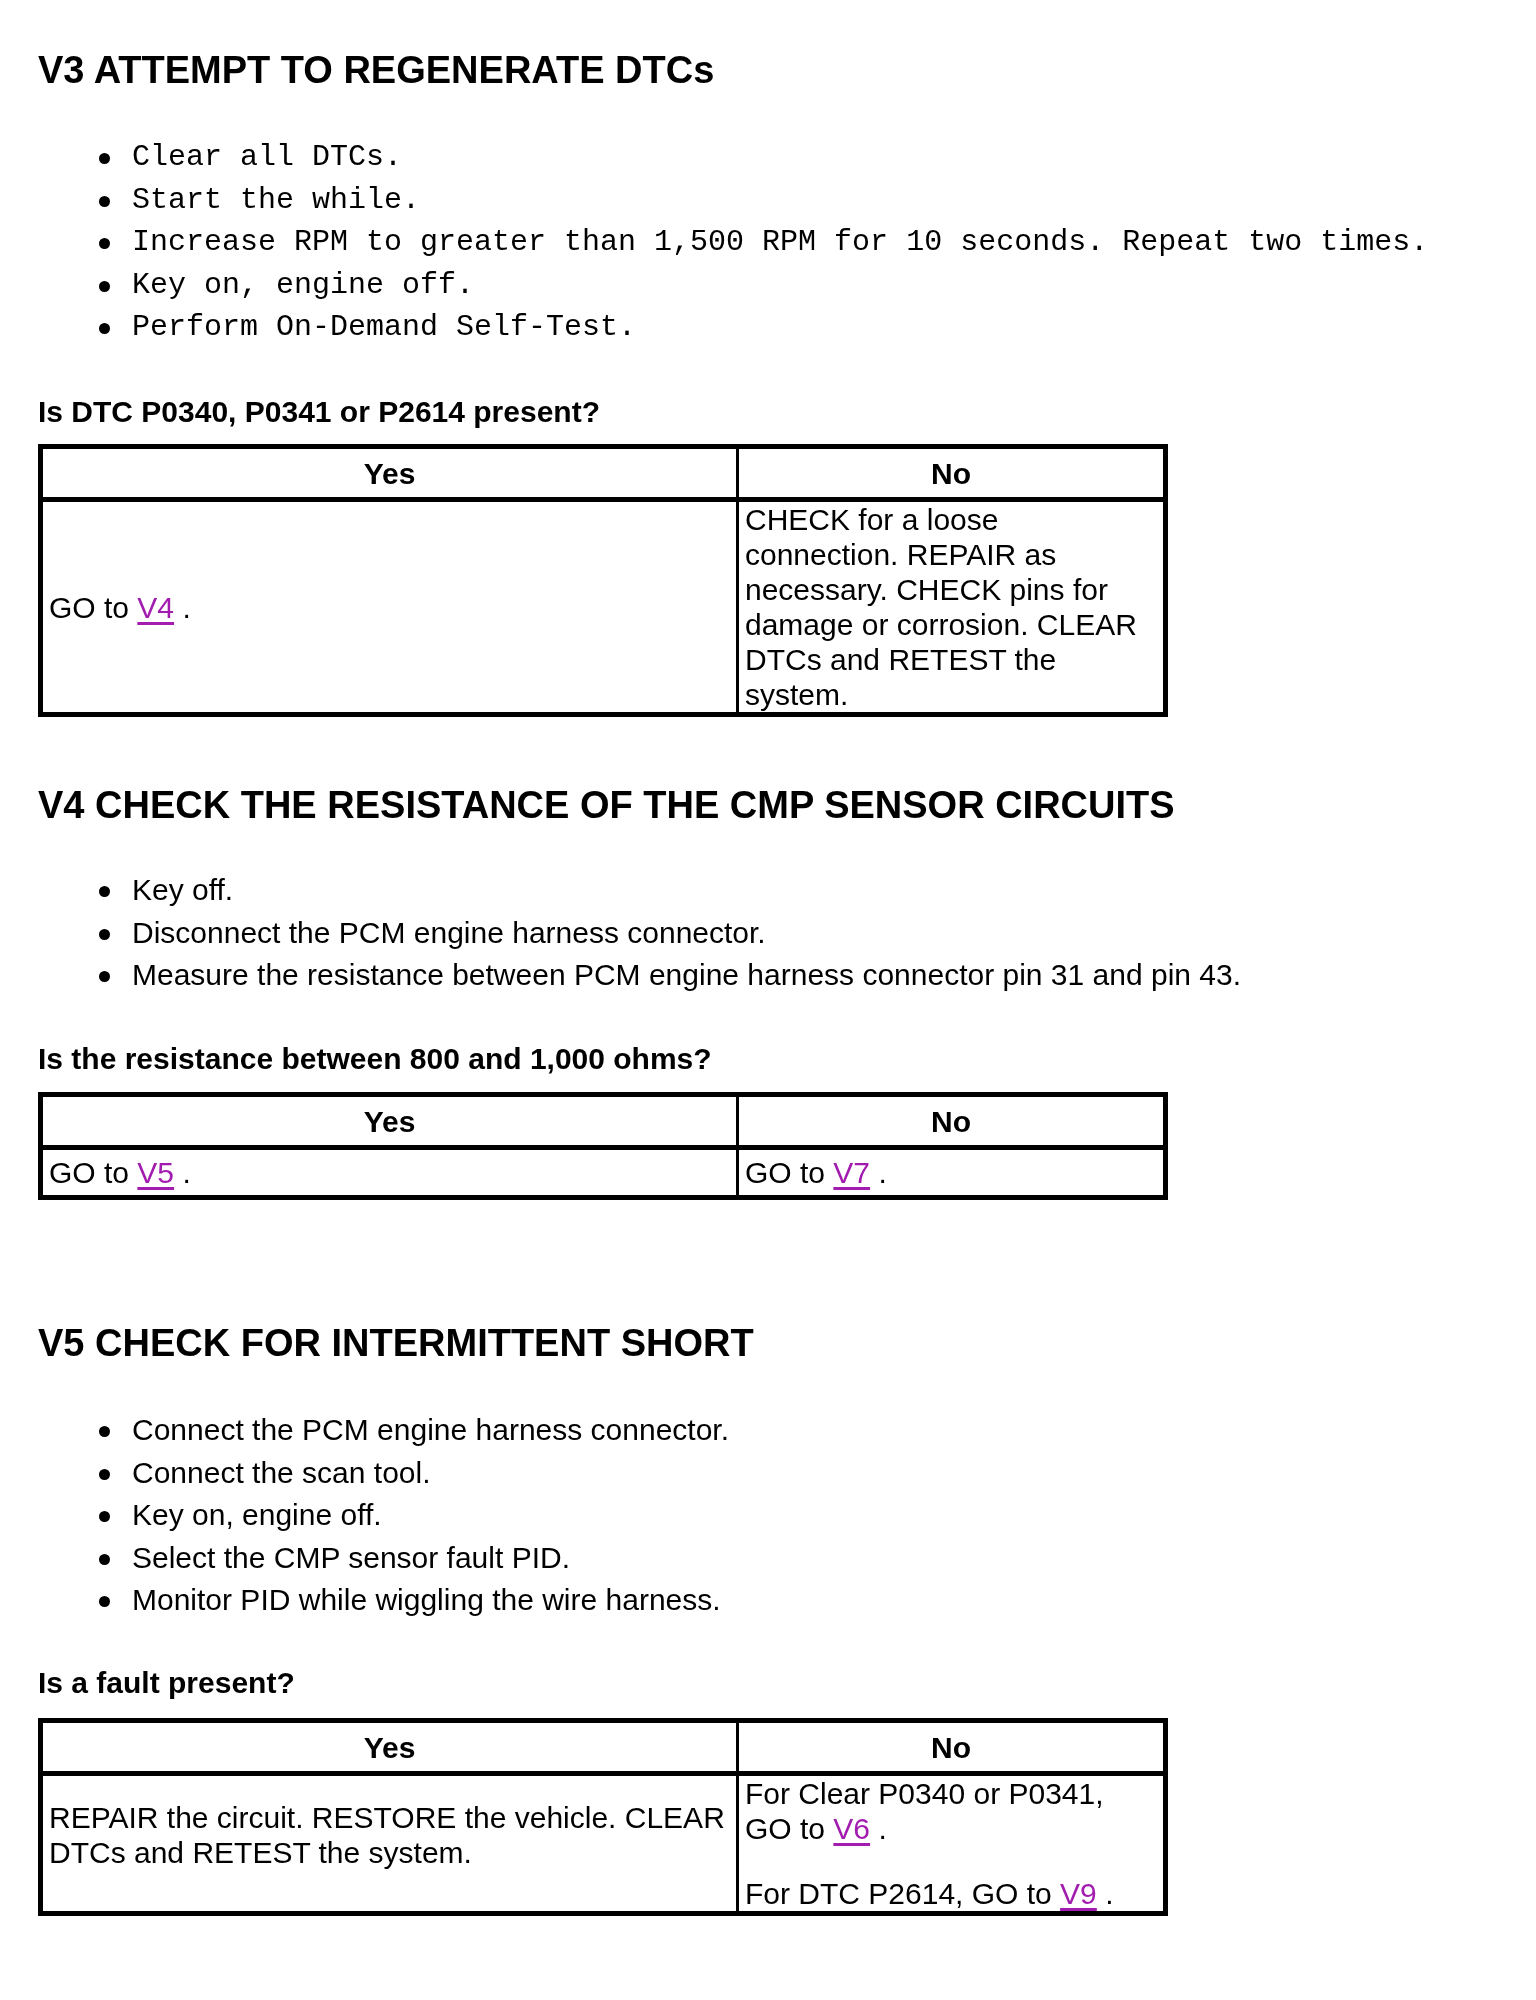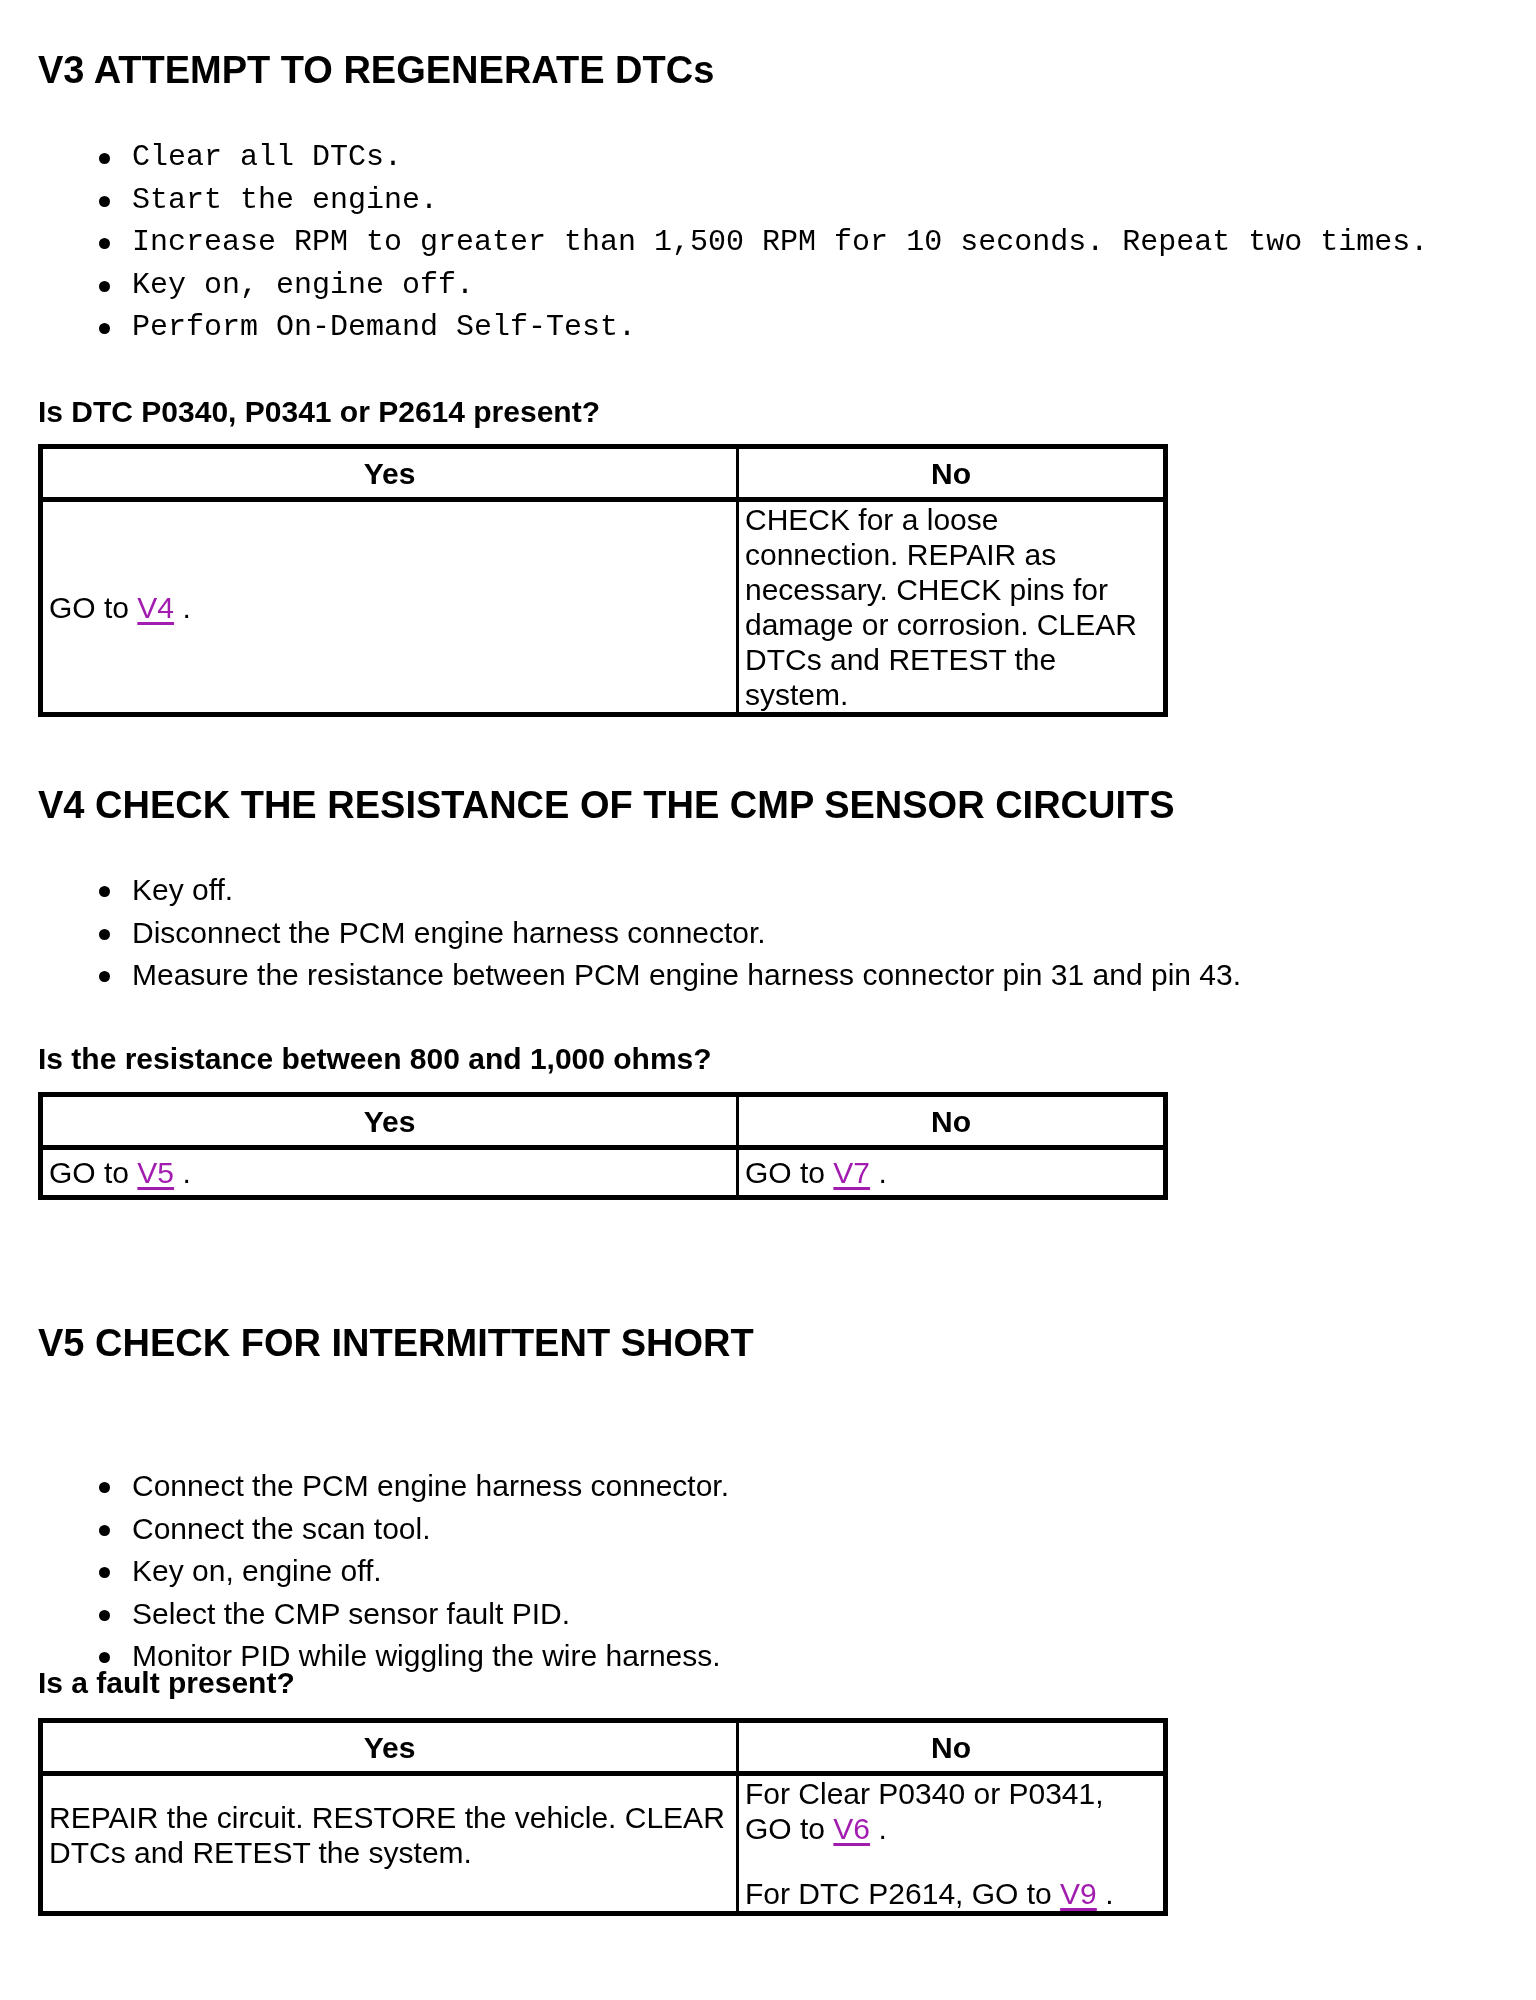--- a/index.html
+++ b/index.html
@@ -41,21 +41,21 @@
   a.xref { color: #a21caf; text-decoration: underline; text-underline-offset: 4px; }
   .cellpara { display: block; }
   .cellpara + .cellpara { margin-top: 30px; }
 </style>
 </head>
 <body>
 
 <h1 class="step-title" style="top:51px;">V3 ATTEMPT TO REGENERATE DTCs</h1>
 <ul class="steps" style="top:136px;font-family:Liberation Mono, monospace;">
   <li>Clear all DTCs.</li>
-  <li>Start the engine.</li>
+  <li>Start the while.</li>
   <li>Increase RPM to greater than 1,500 RPM for 10 seconds. Repeat two times.</li>
   <li>Key on, engine off.</li>
   <li>Perform On-Demand Self-Test.</li>
 </ul>
 <p class="question" style="top:397px;">Is DTC P0340, P0341 or P2614 present?</p>
 <table class="yn" style="top:444px;">
   <colgroup>
       <col class="c1">
       <col>
     </colgroup>
@@ -99,21 +99,21 @@
         <span>GO to </span><a class="xref">V5</a><span> .</span>
       </td>
       <td>
         <span>GO to </span><a class="xref">V7</a><span> .</span>
       </td>
     </tr>
   </tbody>
 </table>
 
 <h1 class="step-title" style="top:1324px;">V5 CHECK FOR INTERMITTENT SHORT</h1>
-<ul class="steps" style="top:1465px;">
+<ul class="steps" style="top:1409px;">
   <li>Connect the PCM engine harness connector.</li>
   <li>Connect the scan tool.</li>
   <li>Key on, engine off.</li>
   <li>Select the CMP sensor fault PID.</li>
   <li>Monitor PID while wiggling the wire harness.</li>
 </ul>
 <p class="question" style="top:1668px;">Is a fault present?</p>
 <table class="yn" style="top:1718px;">
   <colgroup>
       <col class="c1">

